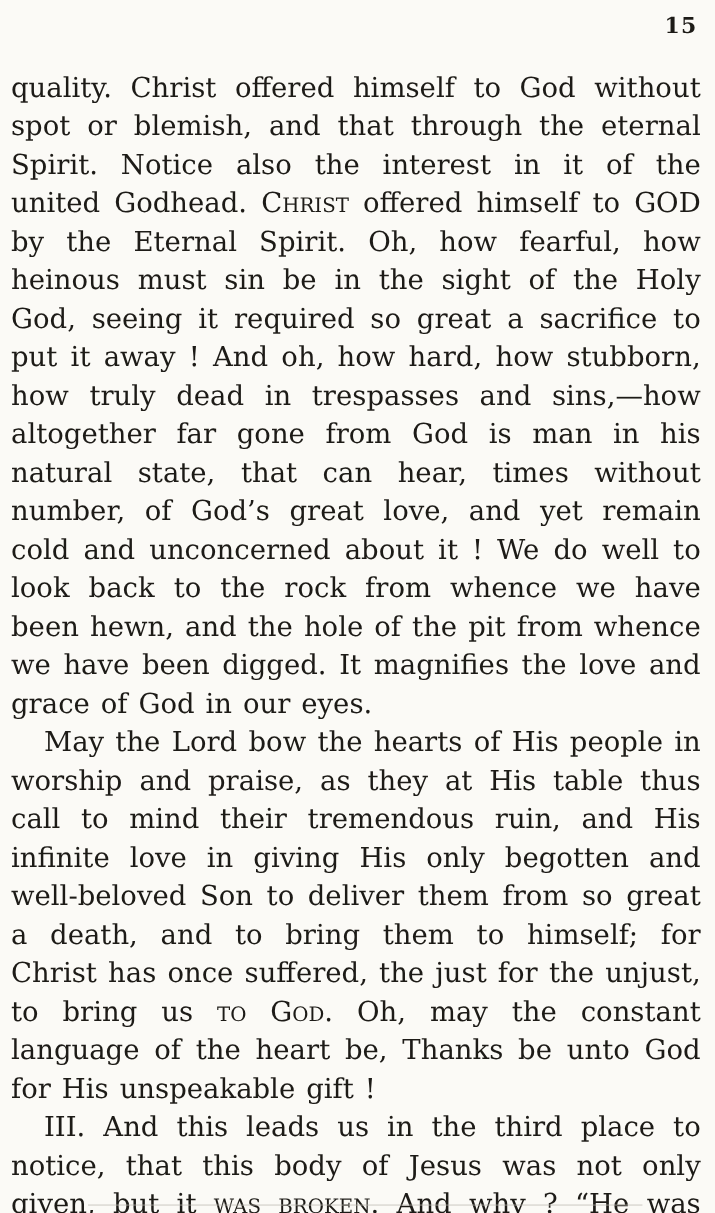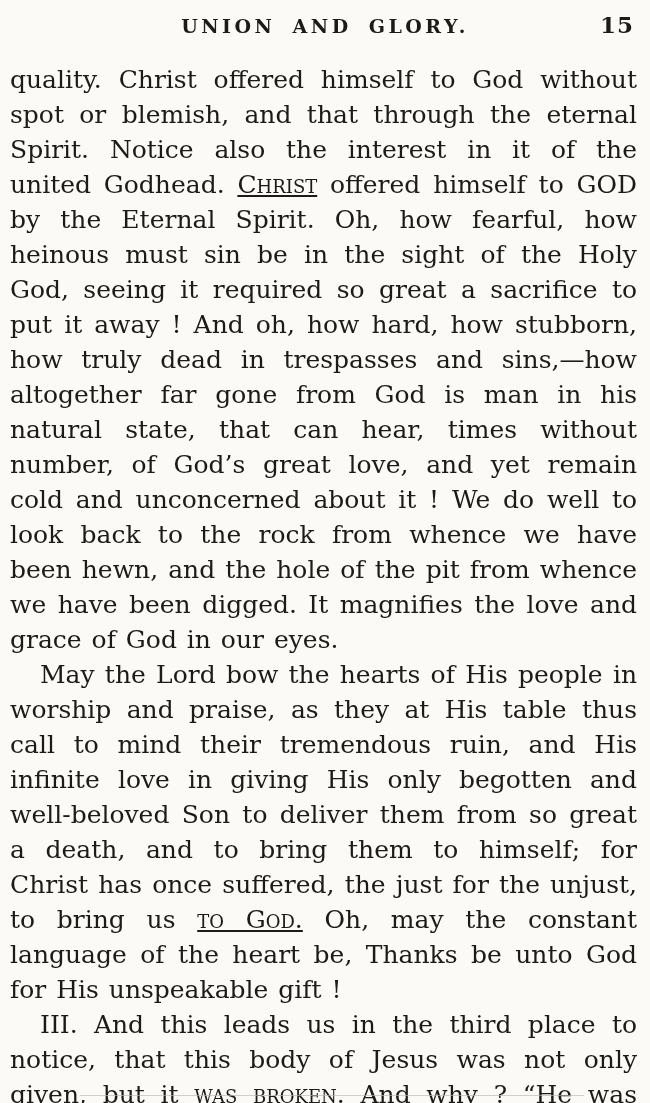--- a/index.html
+++ b/index.html
@@ -21,50 +21,49 @@
     text-align: center;
     font-size: 19px;
     font-weight: 600;
     letter-spacing: 3.5px;
     word-spacing: 7px;
   }
   .page-number {
     position: absolute;
     right: 16px;
     top: 11px;
-    font-size: 23px;
+    font-size: 20px;
     font-weight: 700;
     letter-spacing: 1px;
   }
   .body-text {
     padding: 12px 13px 0 10px;
     font-size: 25px;
     line-height: 35px;
     text-align: justify;
     word-spacing: 2px;
   }
   .para { text-indent: 0; }
   .para.indent { text-indent: 30px; }
   .it { }
-  .sc { font-variant: small-caps; text-decoration: underline; }
+  .sc { font-variant: small-caps; }
   .scan-line {
     position: absolute;
     left: 80px;
     right: 66px;
     bottom: 7px;
     height: 1px;
     background: #bab5ad;
     opacity: 0.65;
   }
 </style>
 </head>
 <body>
 
 <header class="running-head">
-  <span class="head-title">UNION AND GLORY.</span>
   <span class="page-number">15</span>
 </header>
 
 <main class="body-text" id="paragraphs">
     <p class="para"><span>quality.  Christ offered himself to God without spot or blemish, and that through the eternal Spirit.  Notice also the interest in it of the united Godhead.  </span><span class="sc">Christ</span><span> offered himself to GOD by the </span><span class="it">Eternal Spirit.</span><span>  Oh, how fearful, how heinous must sin be in the sight of the Holy God, seeing it required so great a sacrifice to put it away !  And oh, how hard, how stubborn, how truly dead in trespasses and sins,—how altogether far gone from God is man in his natural state, that can hear, times without number, of God’s great love, and yet remain cold and unconcerned about it !  We do well to look back to the rock from whence we have been hewn, and the hole of the pit from whence we have been digged.  It magnifies the love and grace of God in our eyes.</span></p>
     <p class="para indent"><span>May the Lord bow the hearts of His people in worship and praise, as they at His table thus call to mind their tremendous ruin, and His infinite love in </span><span class="it">giving</span><span> His only begotten and well-beloved Son to deliver them from so great a death, and to bring them </span><span class="it">to himself;</span><span> for Christ has once suffered, the just for the unjust, to bring us </span><span class="sc">to God.</span><span>  Oh, may the constant language of the heart be, Thanks be unto God for His unspeakable gift !</span></p>
     <p class="para indent"><span>III.  And this leads us in the third place to notice, that this body of Jesus was not only given, but it </span><span class="sc">was broken.</span><span>  And why ?  “He was wounded for our transgressions, He was bruised</span></p>
   </main>
 
 <div class="scan-line"></div>

